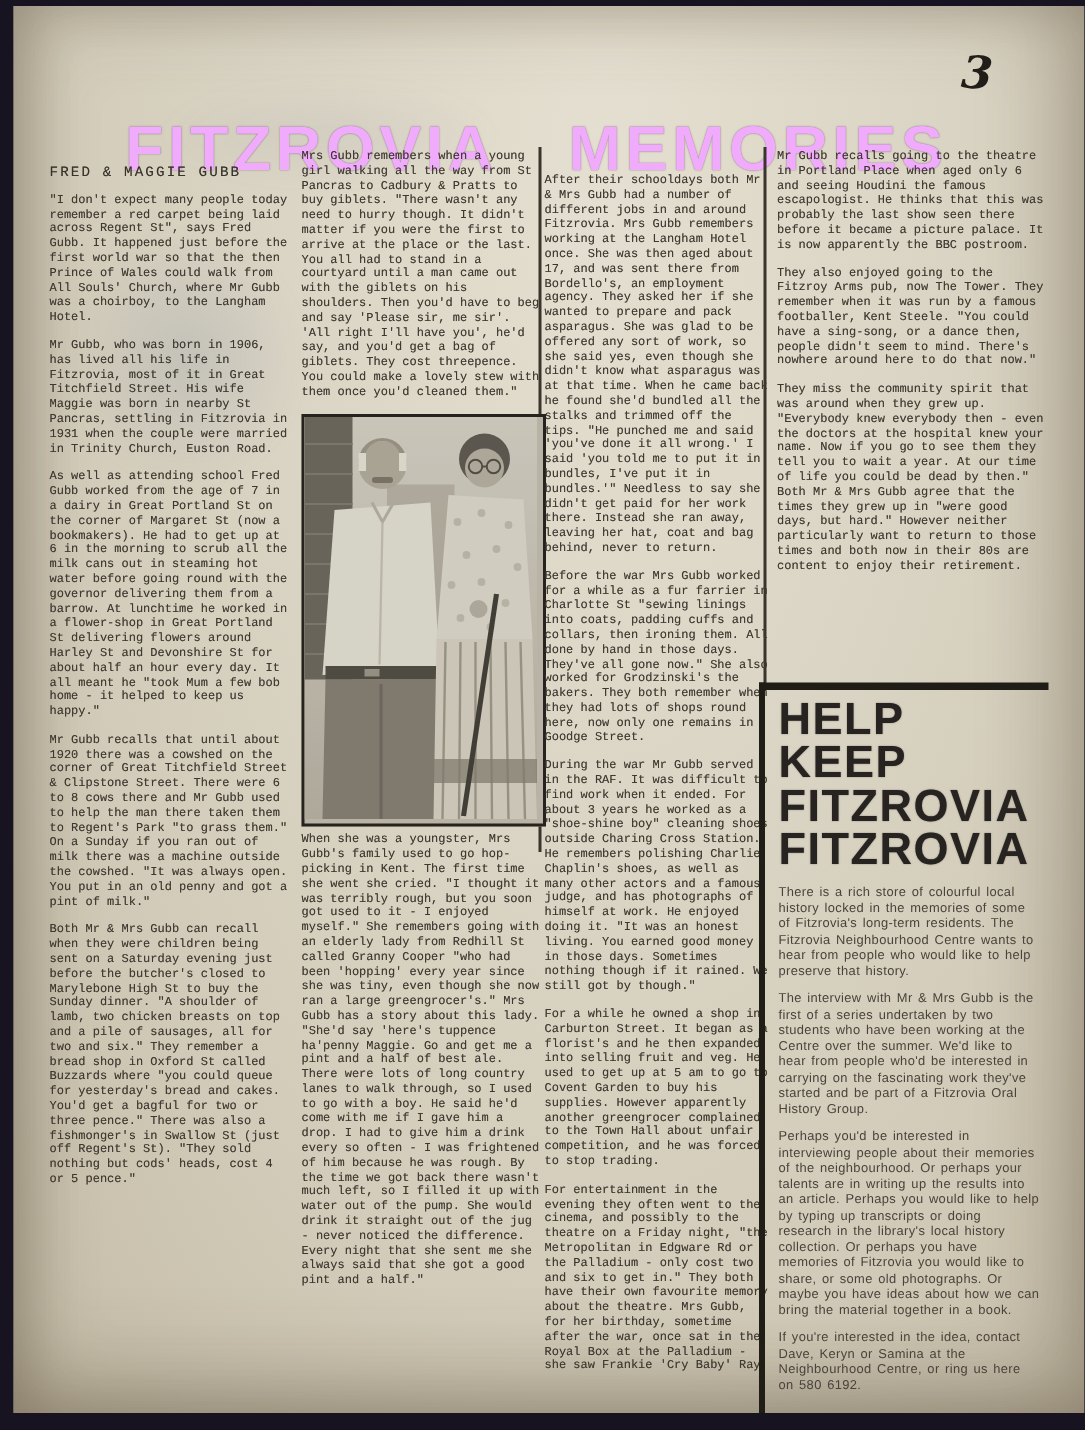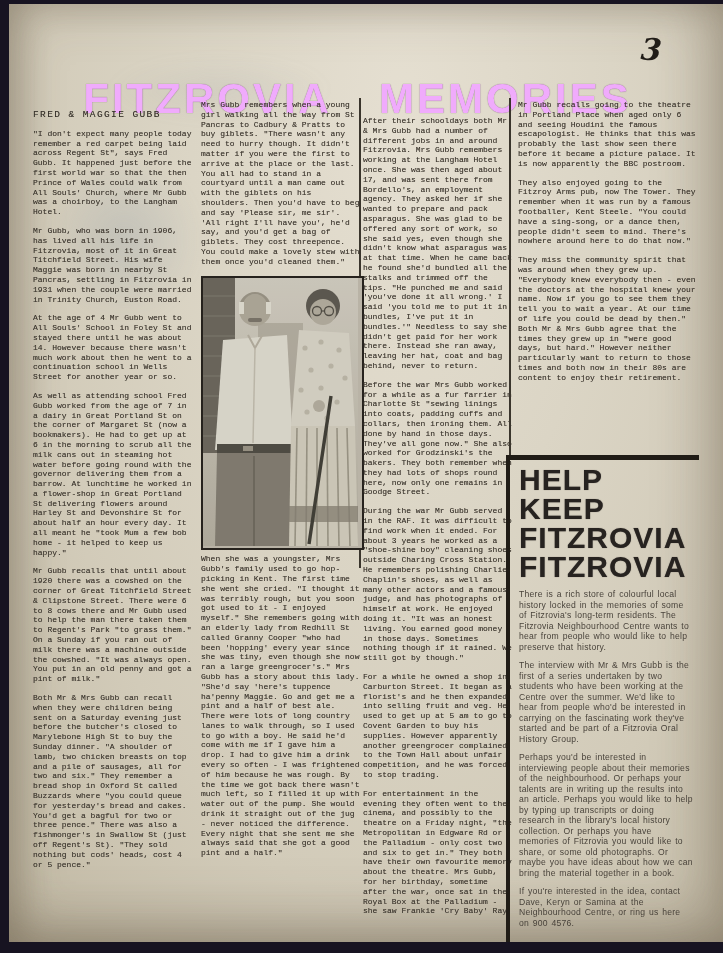--- a/index.html
+++ b/index.html
@@ -78,21 +78,20 @@
 <h1 class="main-title">FITZROVIA MEMORIES</h1>
 
 <div class="vrule" id="rule-col2-col3"></div>
 <div class="vrule" id="rule-col3-col4"></div>
 
 <div class="col" id="col1">
   <p class="byline">FRED &amp; MAGGIE GUBB</p>
   <div>
       <p>"I don't expect many people today remember a red carpet being laid across Regent St", says Fred Gubb.  It happened just before the first world war so that the then Prince of Wales could walk from All Souls' Church, where Mr Gubb was a choirboy, to the Langham Hotel.</p>
       <p>Mr Gubb, who was born in 1906, has lived all his life in Fitzrovia, most of it in Great Titchfield Street.  His wife Maggie was born in nearby St Pancras, settling in Fitzrovia in 1931 when the couple were married in Trinity Church, Euston Road.</p>
-      <p>At the age of 4 Mr Gubb went to All Souls' School in Foley St and stayed there until he was about 14.  However because there wasn't much work about then he went to a continuation school in Wells Street for another year or so.</p>
       <p>As well as attending school Fred Gubb worked from the age of 7 in a dairy in Great Portland St on the corner of Margaret St (now a bookmakers). He had to get up at 6 in the morning to scrub all the milk cans out in steaming hot water before going round with the governor delivering them from a barrow.  At lunchtime he worked in a flower-shop in Great Portland St delivering flowers around Harley St and Devonshire St for about half an hour every day.  It all meant he "took Mum a few bob home - it helped to keep us happy."</p>
       <p>Mr Gubb recalls that until about 1920 there was a cowshed on the corner of Great Titchfield Street &amp; Clipstone Street. There were 6 to 8 cows there and Mr Gubb used to help the man there taken them to Regent's Park "to grass them." On a Sunday if you ran out of milk there was a machine outside the cowshed.  "It was always open. You put in an old penny and got a pint of milk."</p>
       <p>Both Mr &amp; Mrs Gubb can recall when they were children being sent on a Saturday evening just before the butcher's closed to Marylebone High St to buy the Sunday dinner.  "A shoulder of lamb, two chicken breasts on top and a pile of sausages, all for two and six."  They remember a bread shop in Oxford St called Buzzards where "you could queue for yesterday's bread and cakes.  You'd get a bagful for two or three pence." There was also a fishmonger's in Swallow St (just off Regent's St).  "They sold nothing but cods' heads, cost 4 or 5 pence."</p>
     </div>
 </div>
 
 <div class="col" id="col2">
   <div>
       <p>Mrs Gubb remembers when a young girl walking all the way from St Pancras to Cadbury &amp; Pratts to buy giblets.  "There wasn't any need to hurry though.  It didn't matter if you were the first to arrive at the place or the last.  You all had to stand in a courtyard until a man came out with the giblets on his shoulders.  Then you'd have to beg and say 'Please sir, me sir'.  'All right I'll have you', he'd say, and you'd get a bag of giblets.  They cost threepence.  You could make a lovely stew with them once you'd cleaned them."</p>
     </div>
@@ -197,15 +196,15 @@
 <div class="sidebar">
   <div class="sidebar-headline">
     <div>HELP KEEP</div>
     <div>FITZROVIA</div>
     <div>FITZROVIA</div>
   </div>
   <div class="sidebar-body">
       <p>There is a rich store of colourful local history locked in the memories of some of Fitzrovia's long-term residents.  The Fitzrovia Neighbourhood Centre wants to hear from people who would like to help preserve that history.</p>
       <p>The interview with Mr &amp; Mrs Gubb is the first of a series undertaken by two students who have been working at the Centre over the summer.  We'd like to hear from people who'd be interested in carrying on the fascinating work they've started and be part of a Fitzrovia Oral History Group.</p>
       <p>Perhaps you'd be interested in interviewing people about their memories of the neighbourhood. Or perhaps your talents are in writing up the results into an article.  Perhaps you would like to help by typing up transcripts or doing research in the library's local history collection.  Or perhaps you have memories of Fitzrovia you would like to share, or some old photographs.  Or maybe you have ideas about how we can bring the material together in a book.</p>
-      <p>If you're interested in the idea, contact Dave, Keryn or Samina at the Neighbourhood Centre, or ring us here on 900 4576.</p>
+      <p>If you're interested in the idea, contact Dave, Keryn or Samina at the Neighbourhood Centre, or ring us here on 580 6192.</p>
     </div>
 </div>
 
 </body></html>

